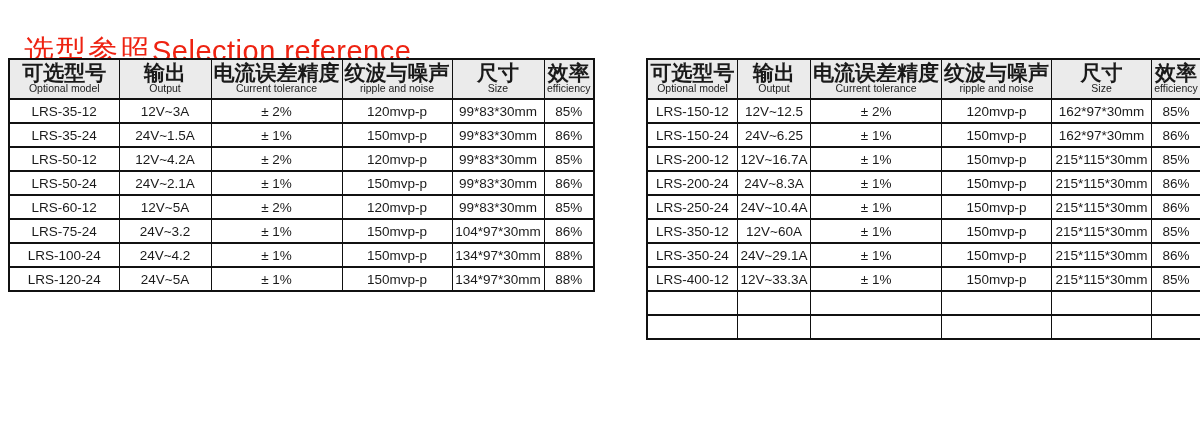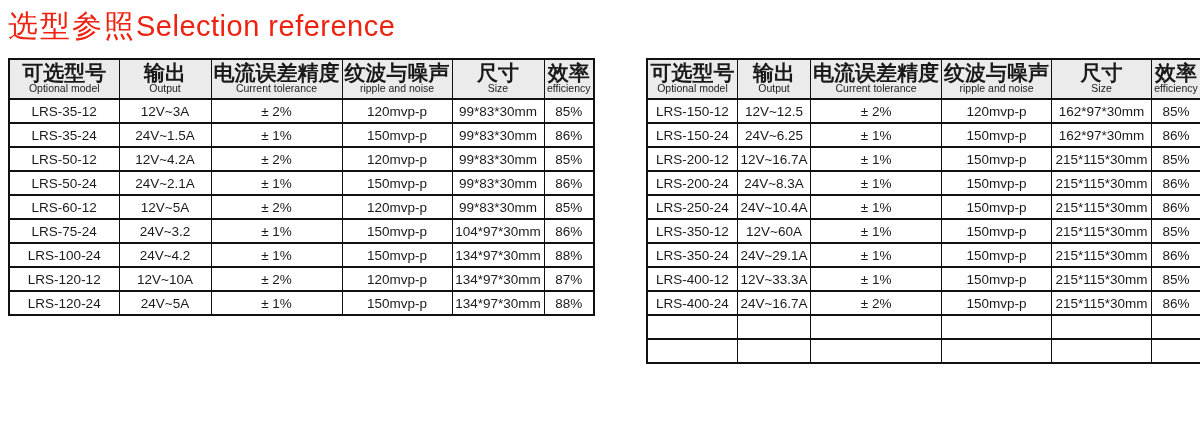--- a/index.html
+++ b/index.html
@@ -12,25 +12,25 @@
     font-family: "Liberation Sans", "DejaVu Sans", sans-serif;
     color: #1a1a1a;
     position: relative;
   }
   .page { position: relative; width: 1200px; height: 430px; }
 
   .title {
     position: absolute;
     left: 8px;
     top: 8px;
-    margin: 0;
+    margin: 16px;
     font-weight: 400;
     color: var(--title_red, #ee2211);
     white-space: nowrap;
-    line-height: 34px;
+    line-height: 52px;
   }
   .title .zh { font-size: 30px; letter-spacing: 2px; }
   .title .en { font-size: 29px; letter-spacing: 0.5px; }
 
   table.sel-table {
     position: absolute;
     top: 58px;
     border-collapse: collapse;
     table-layout: fixed;
     background: #fff;
@@ -161,28 +161,20 @@
         </tr>
         <tr>
           <td>LRS-100-24</td>
           <td>24V~4.2</td>
           <td>± 1%</td>
           <td>150mvp-p</td>
           <td>134*97*30mm</td>
           <td>88%</td>
         </tr>
         <tr>
-          <td>LRS-120-12</td>
-          <td>12V~10A</td>
-          <td>± 2%</td>
-          <td>120mvp-p</td>
-          <td>134*97*30mm</td>
-          <td>87%</td>
-        </tr>
-        <tr>
           <td>LRS-120-24</td>
           <td>24V~5A</td>
           <td>± 1%</td>
           <td>150mvp-p</td>
           <td>134*97*30mm</td>
           <td>88%</td>
         </tr>
       </tbody>
     </table>
 
@@ -282,28 +274,20 @@
         </tr>
         <tr>
           <td>LRS-400-12</td>
           <td>12V~33.3A</td>
           <td>± 1%</td>
           <td>150mvp-p</td>
           <td>215*115*30mm</td>
           <td>85%</td>
         </tr>
         <tr>
-          <td>LRS-400-24</td>
-          <td>24V~16.7A</td>
-          <td>± 2%</td>
-          <td>150mvp-p</td>
-          <td>215*115*30mm</td>
-          <td>86%</td>
-        </tr>
-        <tr>
           <td></td>
           <td></td>
           <td></td>
           <td></td>
           <td></td>
           <td></td>
         </tr>
         <tr>
           <td></td>
           <td></td>

